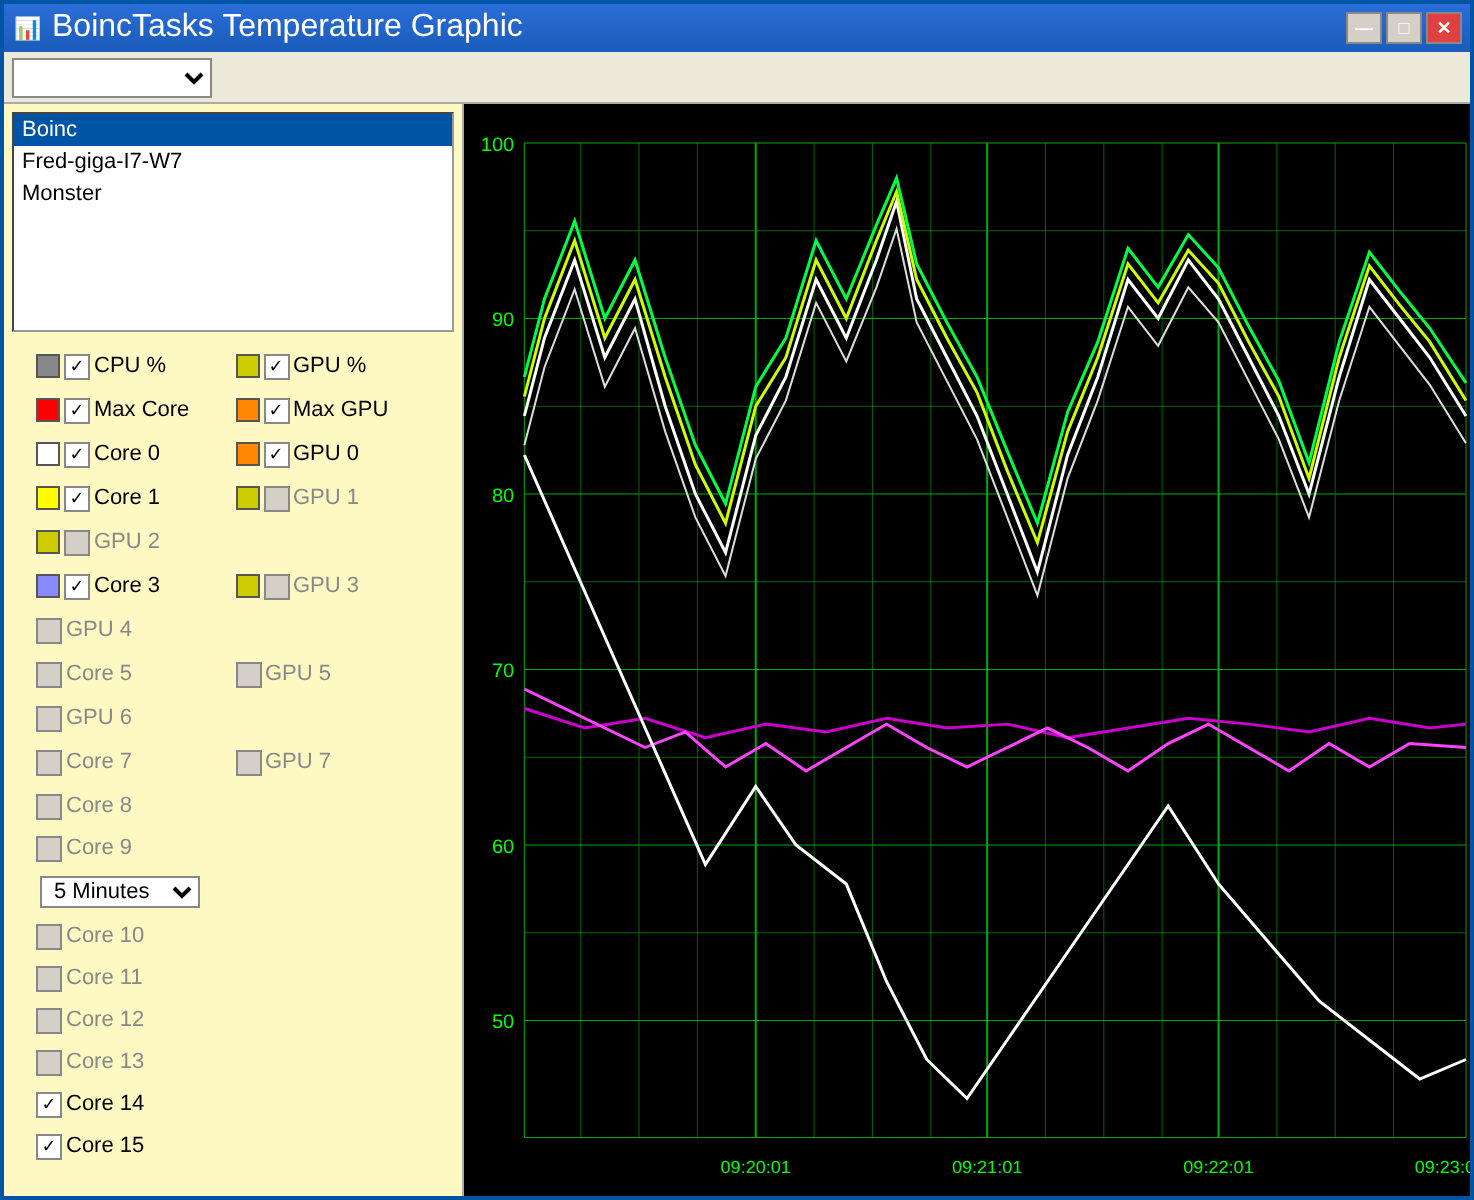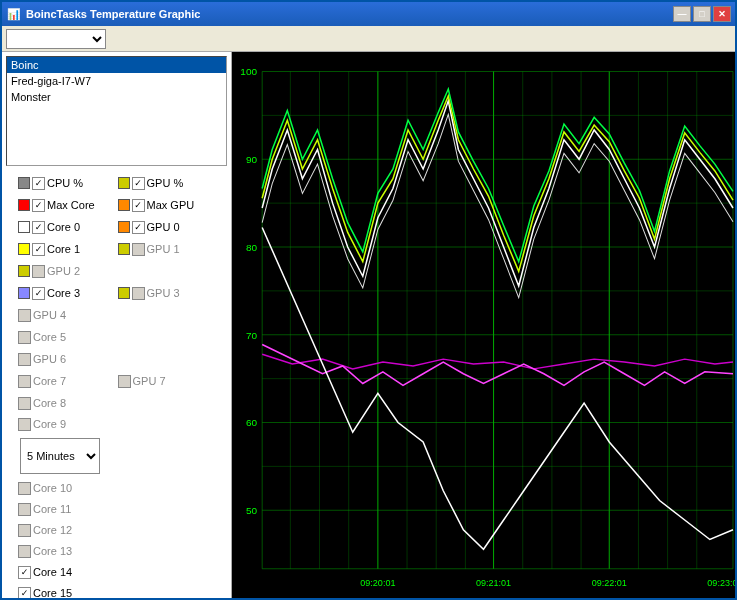--- a/index.html
+++ b/index.html
@@ -34,22 +34,22 @@
 
     .title-icon {
       width: 16px;
       height: 16px;
       display: flex;
       align-items: center;
       justify-content: center;
     }
 
     .title-text {
-      font-size: 11px;
-      font-weight: bold;
+      font-size: 16px;
+      font-weight: normal;
     }
 
     .title-bar-buttons {
       display: flex;
       gap: 2px;
     }
 
     .win-btn {
       width: 18px;
       height: 16px;
@@ -84,21 +84,21 @@
 
     .main-area {
       display: flex;
       flex: 1;
       overflow: hidden;
     }
 
     .sidebar {
       width: 230px;
       flex-shrink: 0;
-      background: #ffffff;
+      background: #fef9c3;
       border-right: 1px solid #aaa;
       display: flex;
       flex-direction: column;
       overflow: hidden;
     }
 
     .host-list {
       border: 1px inset #999;
       background: white;
       margin: 4px;
@@ -181,21 +181,21 @@
 
     .time-select-row {
       display: flex;
       align-items: center;
       margin: 4px 2px;
     }
 
     .time-select {
       border: 1px solid #888;
       background: white;
-      height: 36px;
+      height: 16px;
       font-size: 11px;
       padding: 0 2px;
       cursor: pointer;
     }
 
     .chart-area {
       flex: 1;
       background: #f9a8d4;
       position: relative;
       overflow: hidden;
@@ -345,20 +345,26 @@
               <span class="ctrl-label disabled">GPU 4</span>
             </div>
           </div>
         </div>
 
         <div class="two-col-controls">
           <div class="col-half">
             <div class="control-row">
               <div class="checkbox-styled disabled"></div>
               <span class="ctrl-label disabled">Core 5</span>
+            </div>
+          </div>
+          <div class="col-half">
+            <div class="control-row">
+              <div class="checkbox-styled disabled"></div>
+              <span class="ctrl-label disabled">GPU 5</span>
             </div>
           </div>
         </div>
 
         <div class="two-col-controls">
           <div class="col-half">
             <div class="control-row">
               <div class="checkbox-styled disabled"></div>
               <span class="ctrl-label disabled">GPU 6</span>
             </div>

